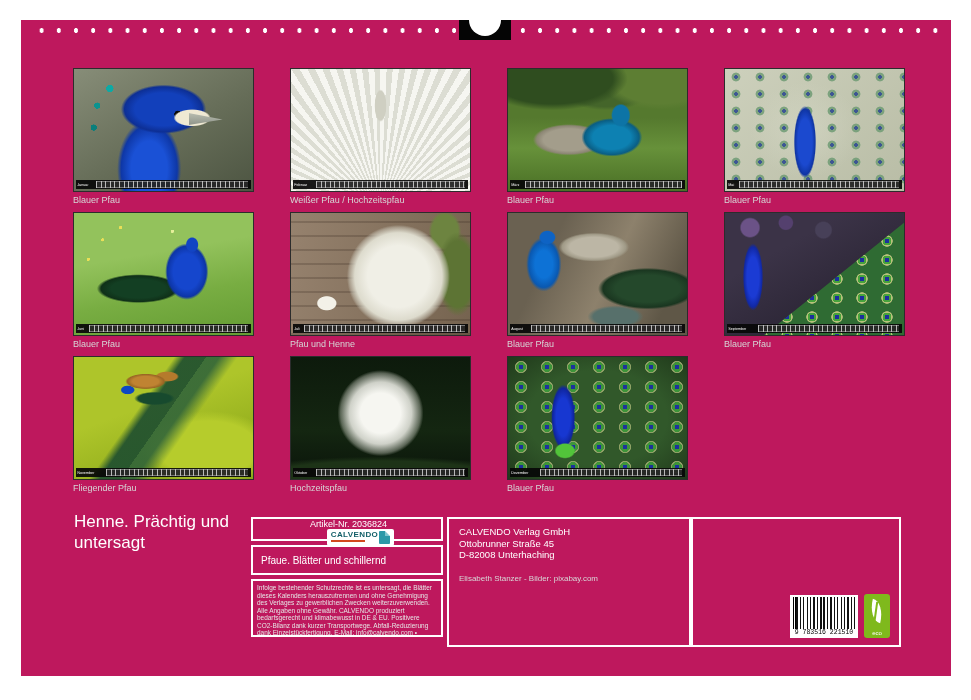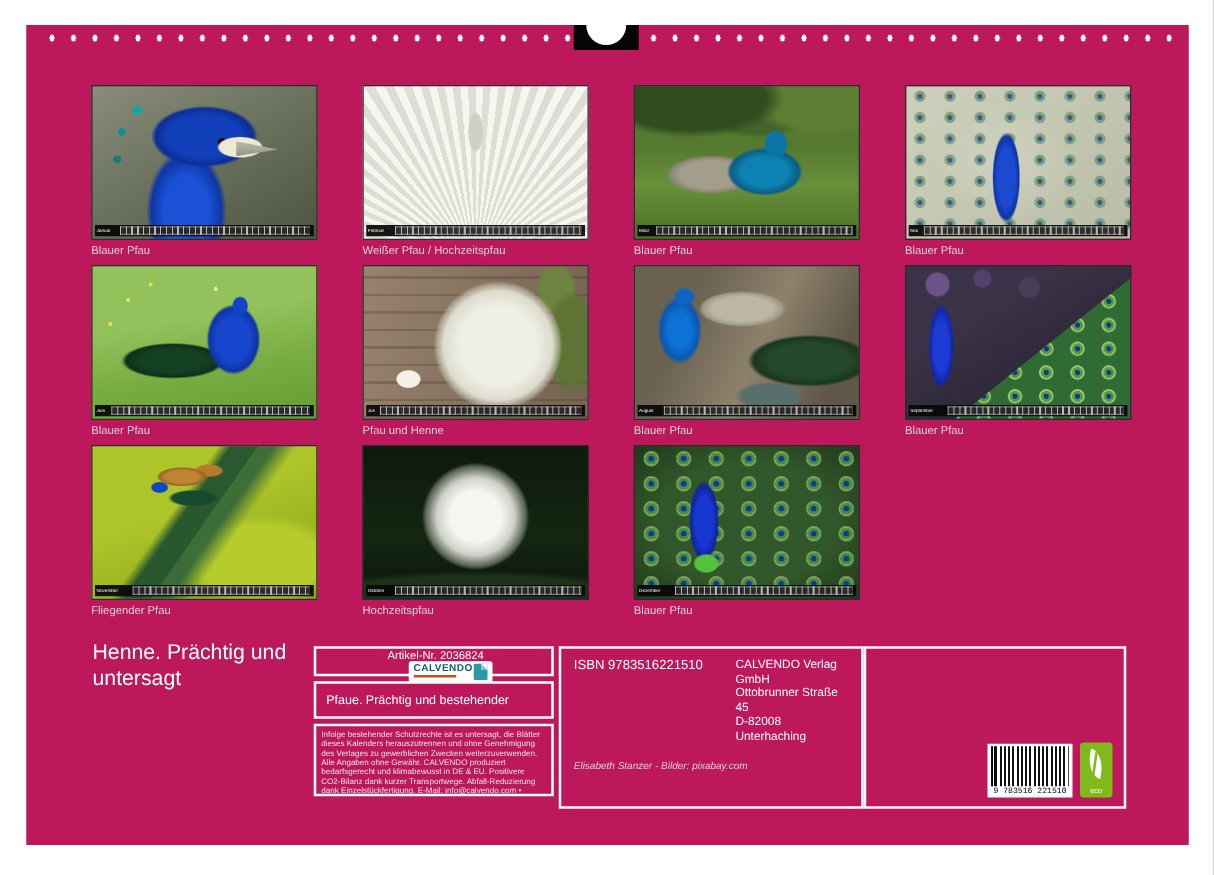--- a/index.html
+++ b/index.html
@@ -145,21 +145,21 @@
   .cal-logo-text{display:flex;flex-direction:column;line-height:8px;}
   .cal-logo-text b{font-size:8px;letter-spacing:.4px;color:#115e67;font-weight:bold;}
   .tagline-bar{display:block;width:34px;height:2px;margin-top:1px;background:#d2491f;}
   .cal-logo-icon{width:11px;height:13px;background:#2b99a8;border-radius:1px;position:relative;}
   .cal-logo-icon::after{content:"";position:absolute;right:0;top:0;width:0;height:0;
     border-top:5px solid #ffffff;border-left:5px solid #7fc6cf;}
   .box-b{left:426px;width:244px;border:2px solid #ffffff;padding:7px 10px;color:#ffffff;}
   .row-top{display:flex;gap:26px;}
   .isbn{font-size:10.5px;white-space:nowrap;}
   .addr{display:flex;flex-direction:column;font-size:9.5px;line-height:11.5px;}
-  .credit{margin-top:13px;font-size:8px;color:#d8d8d8;font-style:italic;}
+  .credit{margin-top:13px;font-size:8px;color:#d8d8d8;}
   .box-c{left:670px;width:210px;border:2px solid #ffffff;}
   .barcode-group{position:absolute;right:9px;bottom:7px;display:flex;align-items:flex-end;gap:6px;}
   .barcode{background:#ffffff;width:62px;padding:2px 3px 1px;}
   .bars{height:32px;background:
     linear-gradient(90deg,#000 0 1px, rgba(0,0,0,0) 1px 2px,#000 2px 3px, rgba(0,0,0,0) 3px 100%),
     repeating-linear-gradient(90deg,#111 0 1.4px,#fff 1.4px 3.2px,#111 3.2px 4.6px,#fff 4.6px 6.8px);}
   .digits{font-family:"Liberation Mono", monospace;font-size:6.5px;line-height:8px;color:#000;text-align:center;white-space:nowrap;}
   .eco{width:26px;height:44px;background:#7fb91c;border-radius:3px;position:relative;display:flex;flex-direction:column;align-items:center;justify-content:flex-end;}
   .leaf{position:absolute;top:6px;left:6px;width:13px;height:22px;background:#ffffff;
     border-radius:0 100% 0 100%;transform:rotate(14deg);}
@@ -286,29 +286,28 @@
     <div class="sub sub1">
       <span class="art">Artikel-Nr. 2036824</span>
       <span class="cal-logo">
         <span class="cal-logo-text">
           <b>CALVENDO</b>
           <i class="tagline-bar"></i>
         </span>
         <span class="cal-logo-icon"></span>
       </span>
     </div>
-    <div class="sub sub2">Pfaue. Prächtig und bestehender</div>
+    <div class="sub sub2">Pfaue. Blätter und schillernd</div>
     <div class="sub sub3">
       <div class="legal">Infolge bestehender Schutzrechte ist es untersagt, die Blätter dieses Kalenders herauszutrennen und ohne Genehmigung des Verlages zu gewerblichen Zwecken weiterzuverwenden. Alle Angaben ohne Gewähr. CALVENDO produziert bedarfsgerecht und klimabewusst in DE &amp; EU. Positivere CO2-Bilanz dank kurzer Transportwege. Abfall-Reduzierung dank Einzelstückfertigung. E-Mail: info@calvendo.com • www.calvendo.com</div>
     </div>
   </div>
 
   <div class="box box-b">
     <div class="row-top">
-      <span class="isbn">ISBN 9783516221510</span>
       <span class="addr">
         <span>CALVENDO Verlag GmbH</span>
         <span>Ottobrunner Straße 45</span>
         <span>D-82008 Unterhaching</span>
       </span>
     </div>
     <div class="credit">Elisabeth Stanzer - Bilder: pixabay.com</div>
   </div>
 
   <div class="box box-c">

